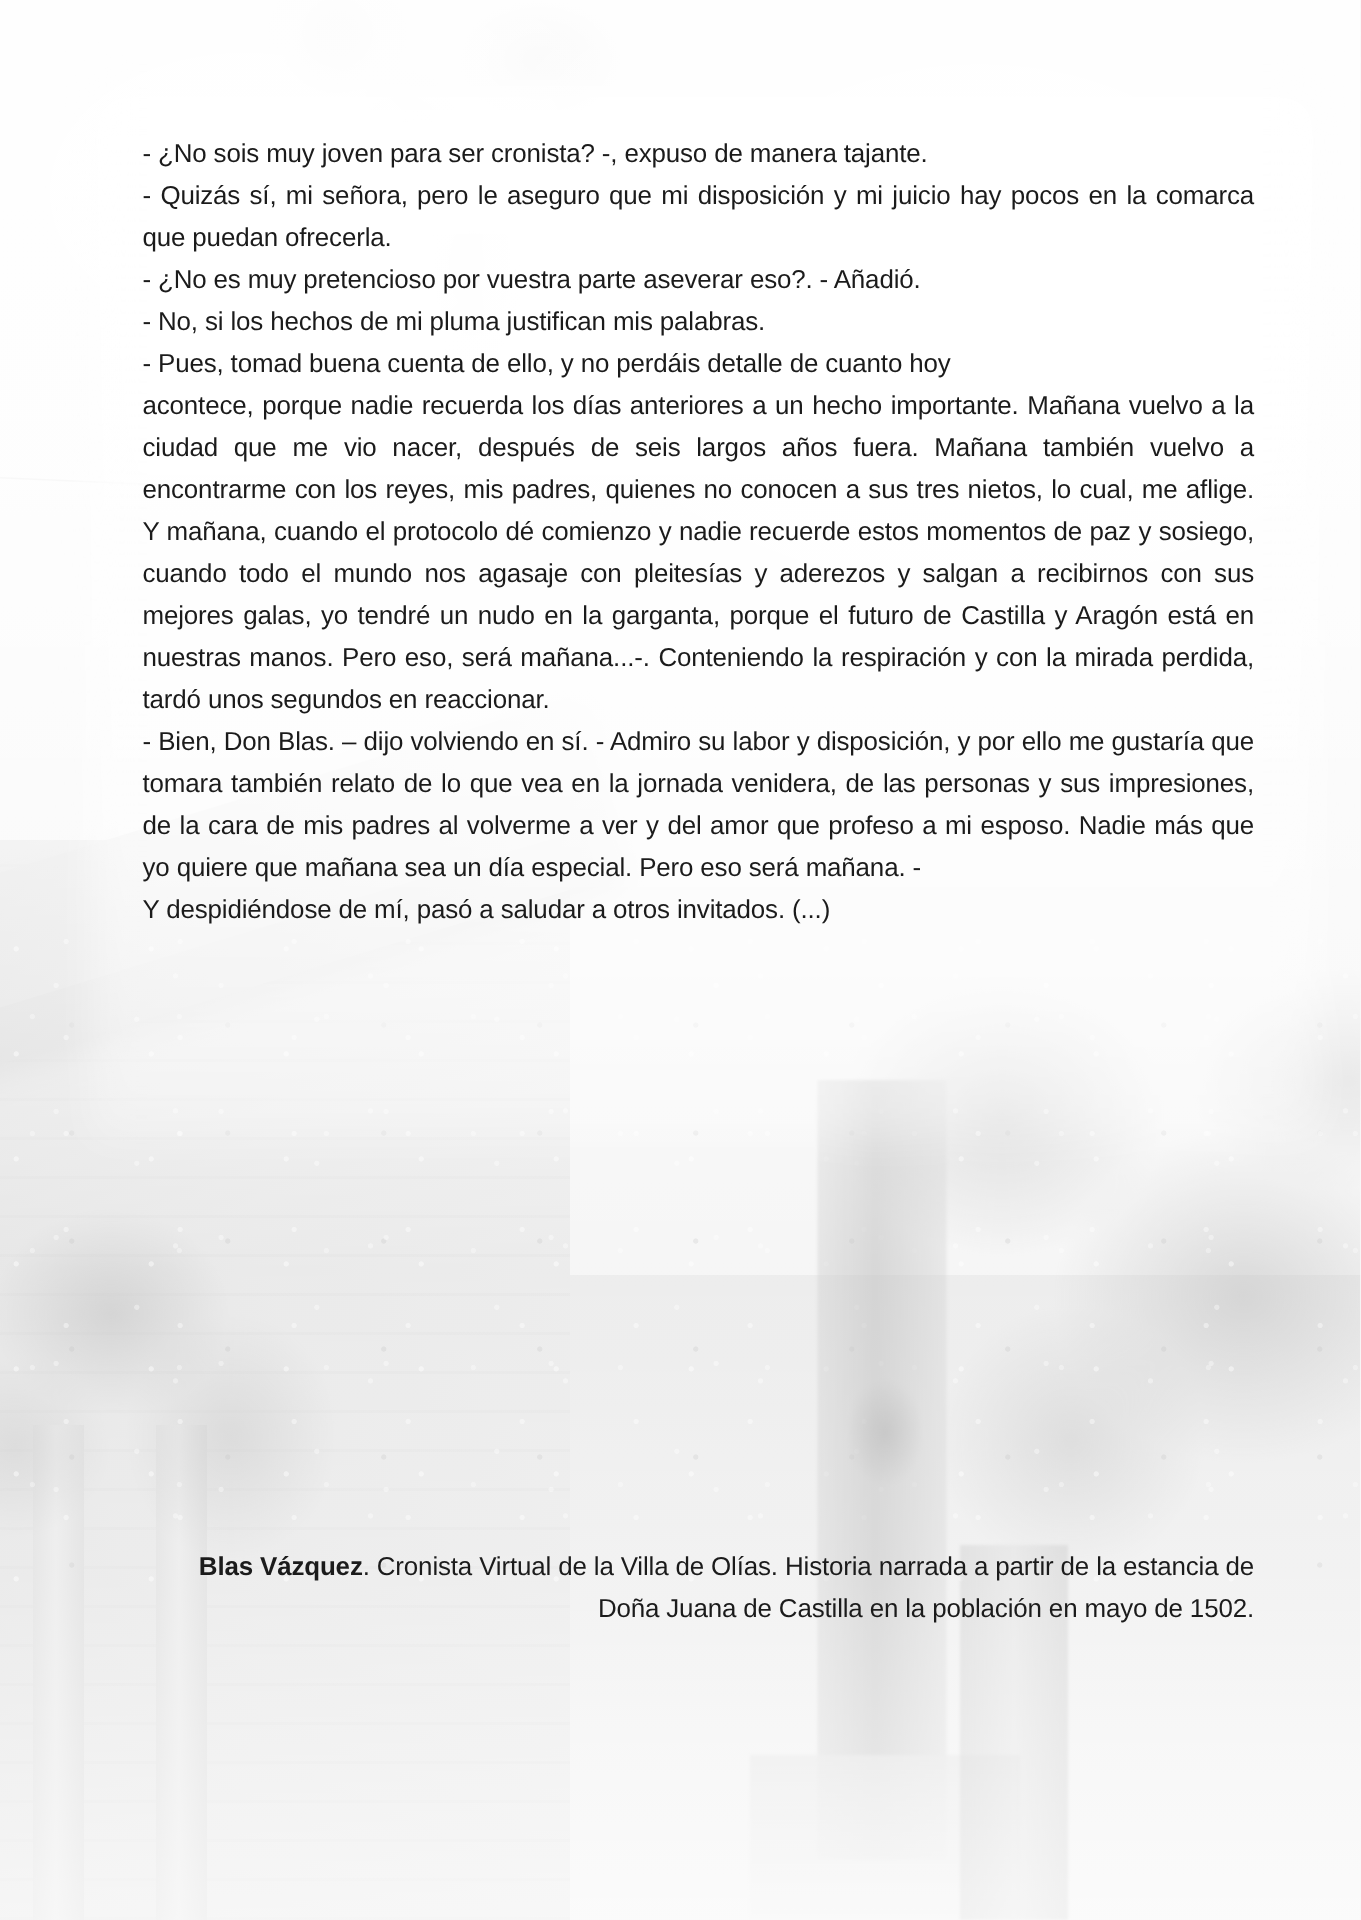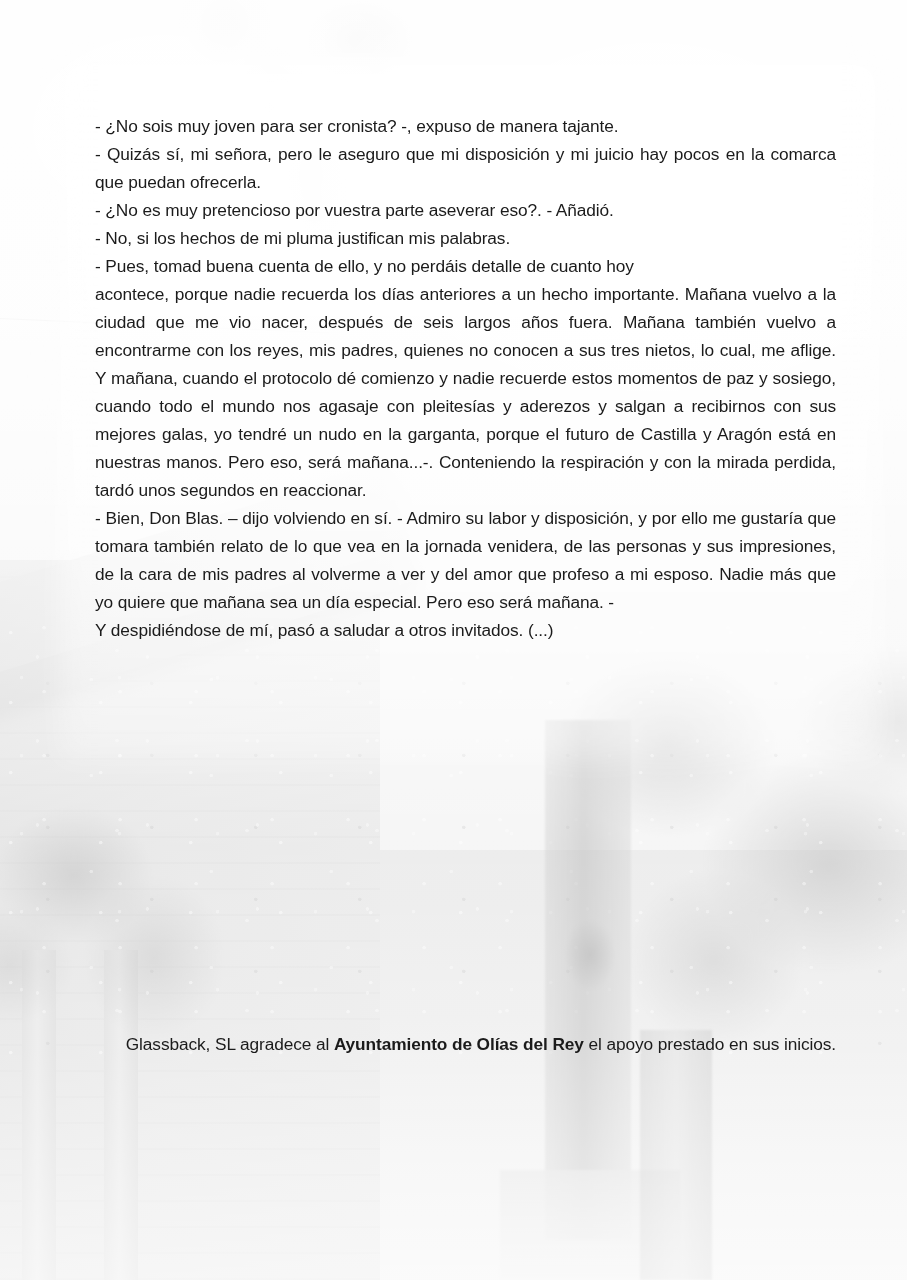--- a/index.html
+++ b/index.html
@@ -173,21 +173,21 @@
   
   .content {
     position: absolute;
     inset: 0;
     z-index: 5;
   }
 
   .body-block {
     position: absolute;
     left: 95px;
-    top: 112px;
+    top: 88px;
     width: 741px;
   }
   .para {
     margin: 0;
     color: #1b1b1b;
     font-size: 17.3px;
     line-height: 28px;
     text-align: justify;
     text-justify: inter-word;
     letter-spacing: -0.1px;
@@ -254,19 +254,19 @@
     <div class="body-block">
 
       <p class="para"><span class="nj">- ¿No sois muy joven para ser cronista? -, expuso de manera tajante.</span><span>- Quizás sí, mi señora, pero le aseguro que mi disposición y mi juicio hay pocos en la comarca que puedan ofrecerla.</span><br><span class="nj">- ¿No es muy pretencioso por vuestra parte aseverar eso?. - Añadió.</span><span class="nj">- No, si los hechos de mi pluma justifican mis palabras.</span><span class="nj">- Pues, tomad buena cuenta de ello, y no perdáis detalle de cuanto hoy</span><span>acontece, porque nadie recuerda los días anteriores a un hecho importante. Mañana vuelvo a la ciudad que me vio nacer, después de seis largos años fuera. Mañana también vuelvo a encontrarme con los reyes, mis padres, quienes no conocen a sus tres nietos, lo cual, me aflige. Y mañana, cuando el protocolo dé comienzo y nadie recuerde estos momentos de paz y sosiego, cuando todo el mundo nos agasaje con pleitesías y aderezos y salgan a recibirnos con sus mejores galas, yo tendré un nudo en la garganta, porque el futuro de Castilla y Aragón está en nuestras manos. Pero eso, será mañana...-. Conteniendo la respiración y con la mirada perdida, tardó unos segundos en reaccionar.</span></p>
 
       <p class="para"><span>- Bien, Don Blas. – dijo volviendo en sí. - Admiro su labor y disposición, y por ello me gustaría que tomara también relato de lo que vea en la jornada venidera, de las personas y sus impresiones, de la cara de mis padres al volverme a ver y del amor que profeso a mi esposo. Nadie más que yo quiere que mañana sea un día especial. Pero eso será mañana. -</span><br><span class="nj">Y despidiéndose de mí, pasó a saludar a otros invitados. (...)</span></p>
 
     </div>
 
     <div class="credits">
 
-
-      <p class="credit-para"><span>Glassback, SL agradece al </span><b>Ayuntamiento de Olías del Rey</b><span> el apoyo prestado en sus inicios.</span></p>
+      <p class="credit-para"><b>Blas Vázquez</b><span>. Cronista Virtual de la Villa de Olías. Historia narrada a partir de la estancia de Doña Juana de Castilla en la población en mayo de 1502.</span></p>
+
 
     </div>
 
   </div>
 </div>
 
 </body></html>

